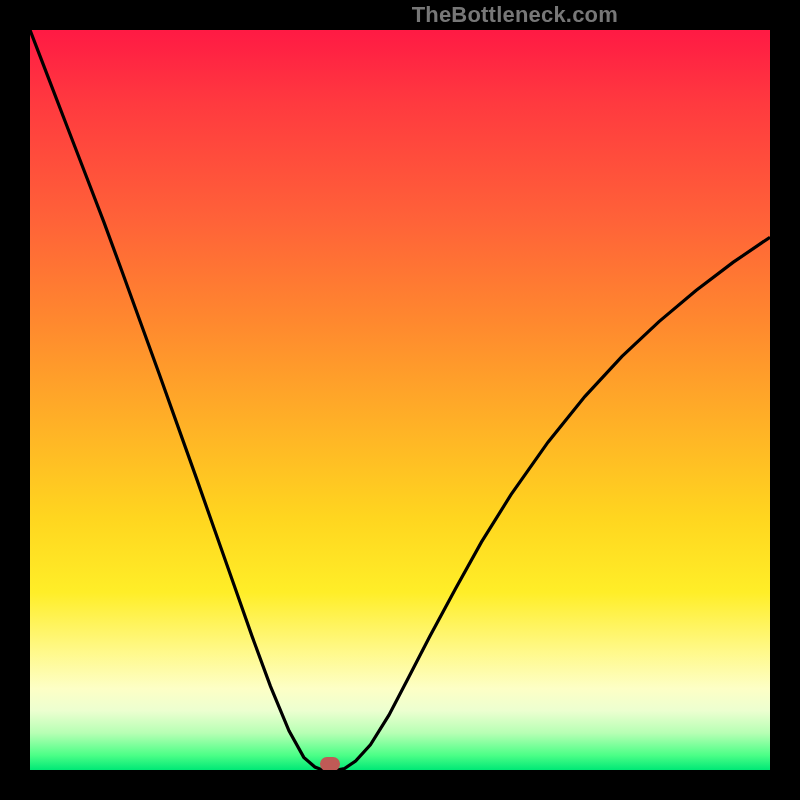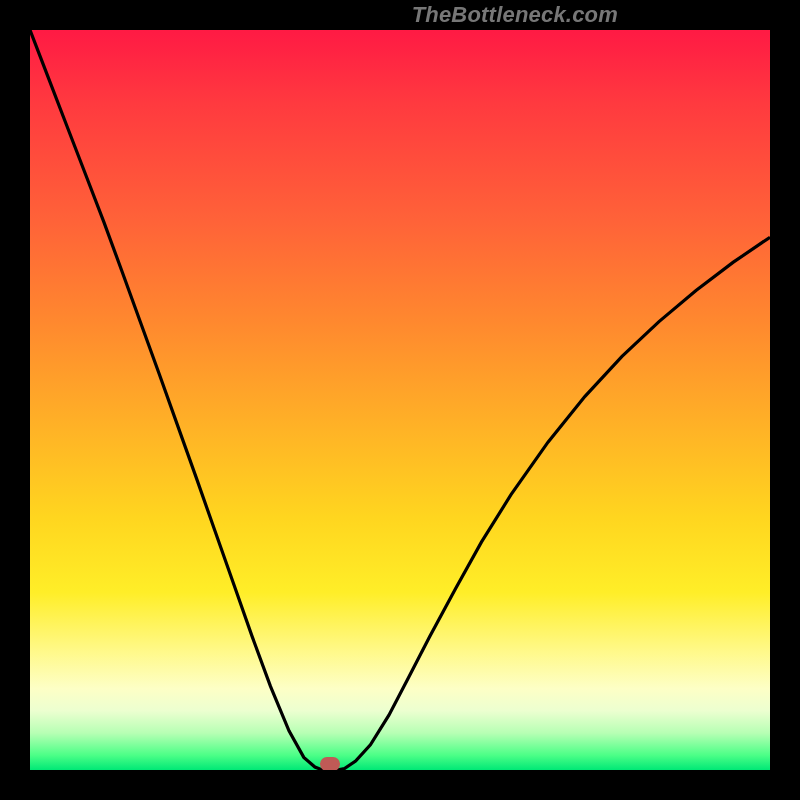--- a/index.html
+++ b/index.html
@@ -9,21 +9,20 @@
     height: 800px;
     overflow: hidden;
     font-family: Arial, Helvetica, sans-serif;
     background: #000;
   }
   .frame {
     position: relative;
     width: 632px;
     height: 800px;
     background: #000;
-    font-style: italic;
   }
   .watermark {
     position: absolute;
     top: 2px;
     right: 14px;
     color: #777;
     font-size: 22px;
     font-weight: 600;
     letter-spacing: 0.2px;
     z-index: 20;

